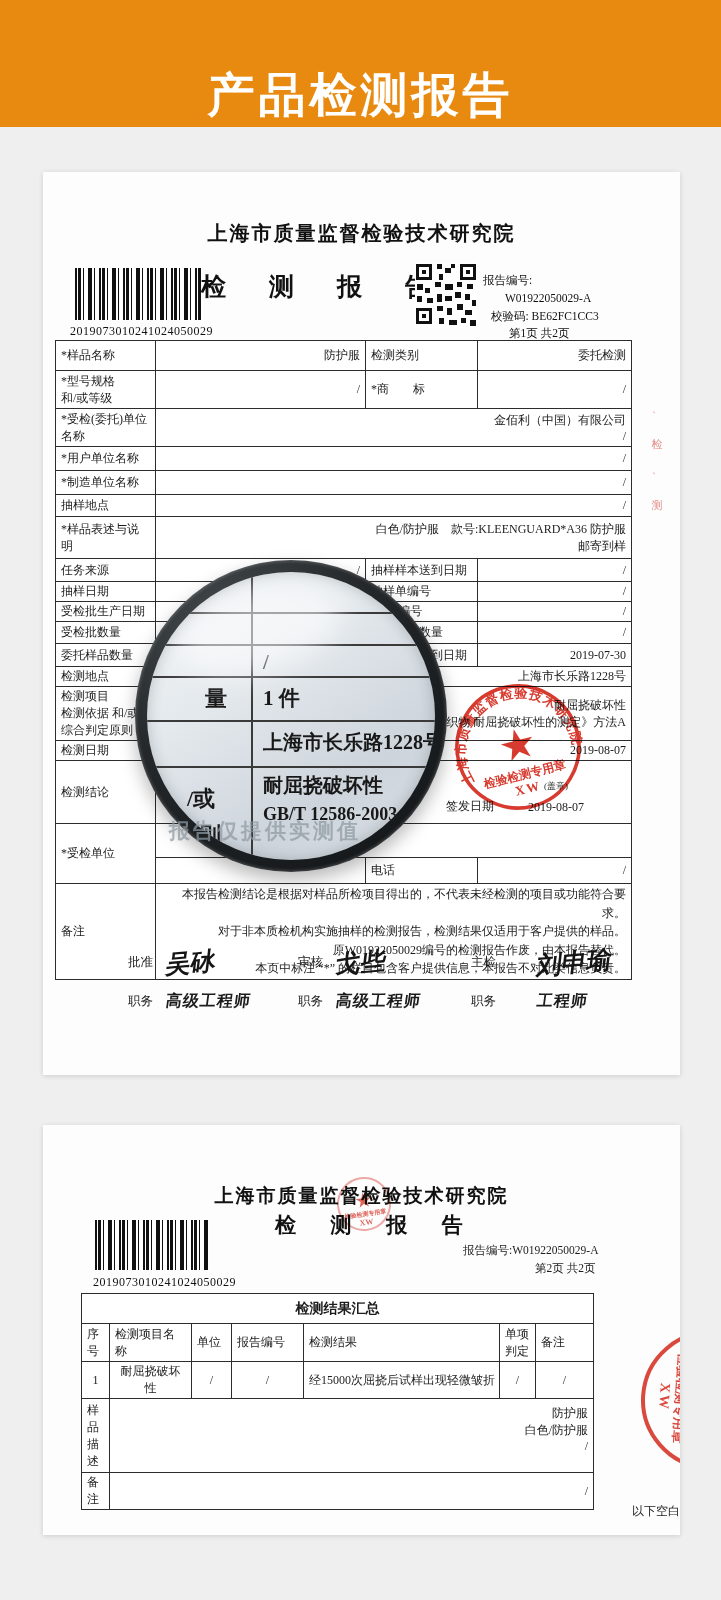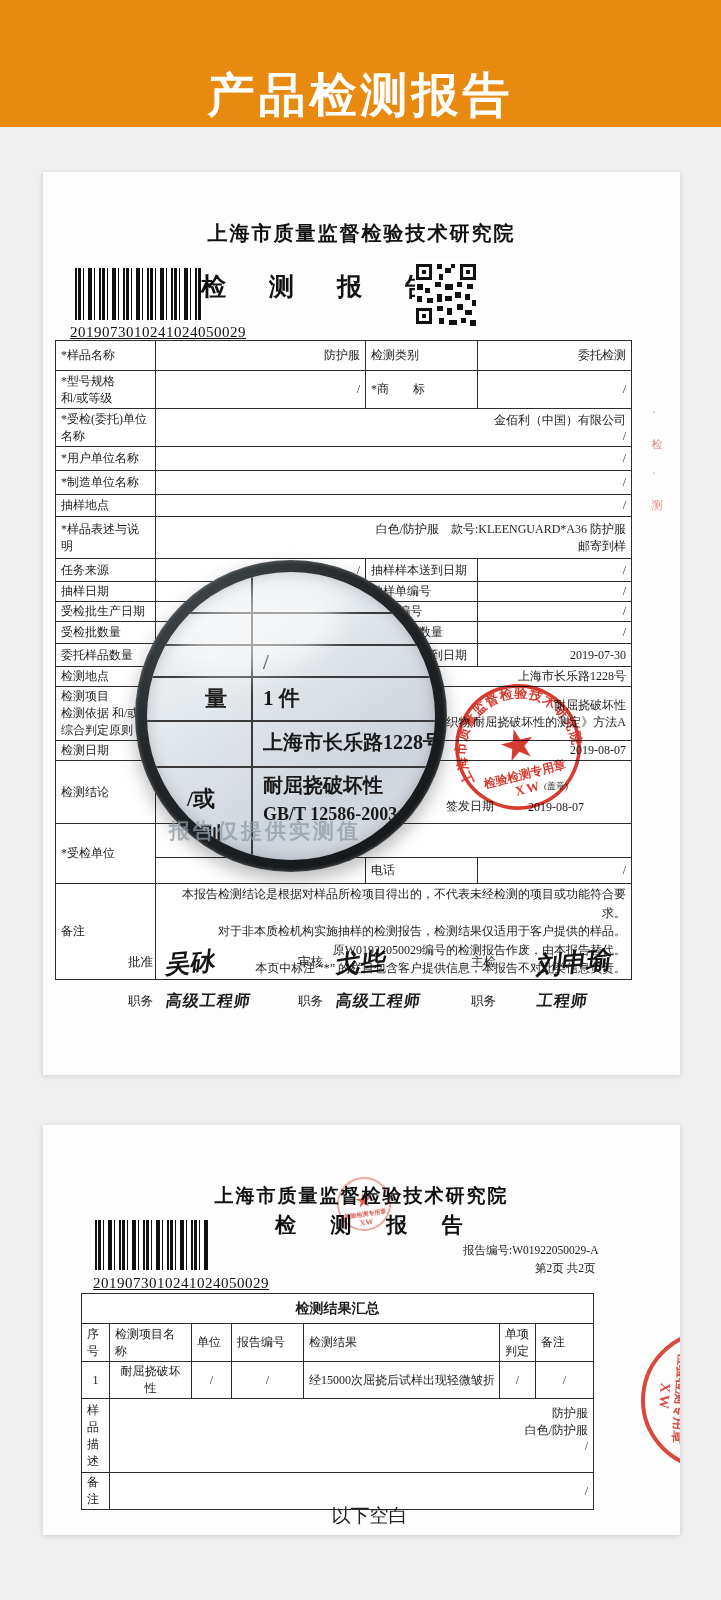--- a/index.html
+++ b/index.html
@@ -34,21 +34,21 @@
     white-space:nowrap;
     font-family:Liberation Mono, monospace;
   }
   .barcode{
     position:absolute;
     background:repeating-linear-gradient(90deg,
       #111 0 2px,#fff 2px 3px,#111 3px 6px,#fff 6px 8px,
       #111 8px 9px,#fff 9px 13px,#111 13px 17px,#fff 17px 19px,
       #111 19px 20px,#fff 20px 24px);
   }
-  .barcode-num{position:absolute;font-size:15px;letter-spacing:.5px;color:#111;text-decoration:underline;}
+  .barcode-num{position:absolute;font-size:12px;letter-spacing:.5px;color:#111;}
   .hdr-info{position:absolute;font-size:11.5px;line-height:1.55;color:#111;}
   .hdr-info div{white-space:nowrap;}
   .ind1{padding-left:22px;} .ind2{padding-left:8px;} .ind3{padding-left:26px;}
   
   table.grid{border-collapse:collapse;table-layout:fixed;position:absolute;background:#fff;}
   table.grid td{
     border:1.5px solid #2c2c2c;font-size:12px;padding:1px 5px;
     vertical-align:middle;overflow:hidden;
   }
   td.lbl{white-space:pre-line;padding:1px 2px;}
@@ -106,21 +106,21 @@
   }
   .mag-vline{position:absolute;left:104px;top:0;bottom:0;width:2px;background:#3a3a3a;}
   .mag-hline{position:absolute;left:0;right:0;height:2px;background:#3a3a3a;}
   .mag-text{position:absolute;left:116px;color:#181818;white-space:nowrap;font-weight:bold;}
   .mag-frag{position:absolute;color:#181818;font-weight:bold;}
   .mag-shine{
     position:absolute;left:28px;top:16px;width:170px;height:84px;border-radius:50%;
     background:rgba(255,255,255,.55);filter:blur(13px);transform:rotate(-16deg);
   }
   
-  .p2-note{position:absolute;width:100%;text-align:center;font-size:19px;color:#222;margin-left:8px;}
+  .p2-note{position:absolute;width:100%;text-align:right;font-size:12px;color:#222;}
   .p2-no-line{position:absolute;font-size:11.5px;white-space:nowrap;}
 </style>
 </head>
 <body>
 
 <div class="banner">
   <div class="banner-title">产品检测报告</div>
 </div>
 
 <div class="card" id="card1">
@@ -165,20 +165,26 @@
         <rect x="32" y="46" width="5" height="7"></rect>
         <rect x="42" y="42" width="6" height="6"></rect>
       <rect x="50" y="48" width="7" height="5"></rect>
         <rect x="24" y="56" width="5" height="6"></rect>
         <rect x="34" y="58" width="8" height="5"></rect>
         <rect x="46" y="56" width="5" height="5"></rect>
       <rect x="55" y="58" width="6" height="6"></rect>
     </g>
   </svg>
 
+  <div class="hdr-info" style="left:440px;top:100px;width:160px;">
+    <div>报告编号:</div>
+    <div class="ind1">W01922050029-A</div>
+    <div class="ind2">校验码: BE62FC1CC3</div>
+    <div class="ind3">第1页 共2页</div>
+  </div>
 
   <table class="grid" style="left:12px;top:168px;width:576px;">
     <colgroup>
         <col style="width:100px">
         <col style="width:210px">
         <col style="width:112px">
         <col style="width:154px">
       </colgroup>
     <tbody>
         <tr style="height:30px">

